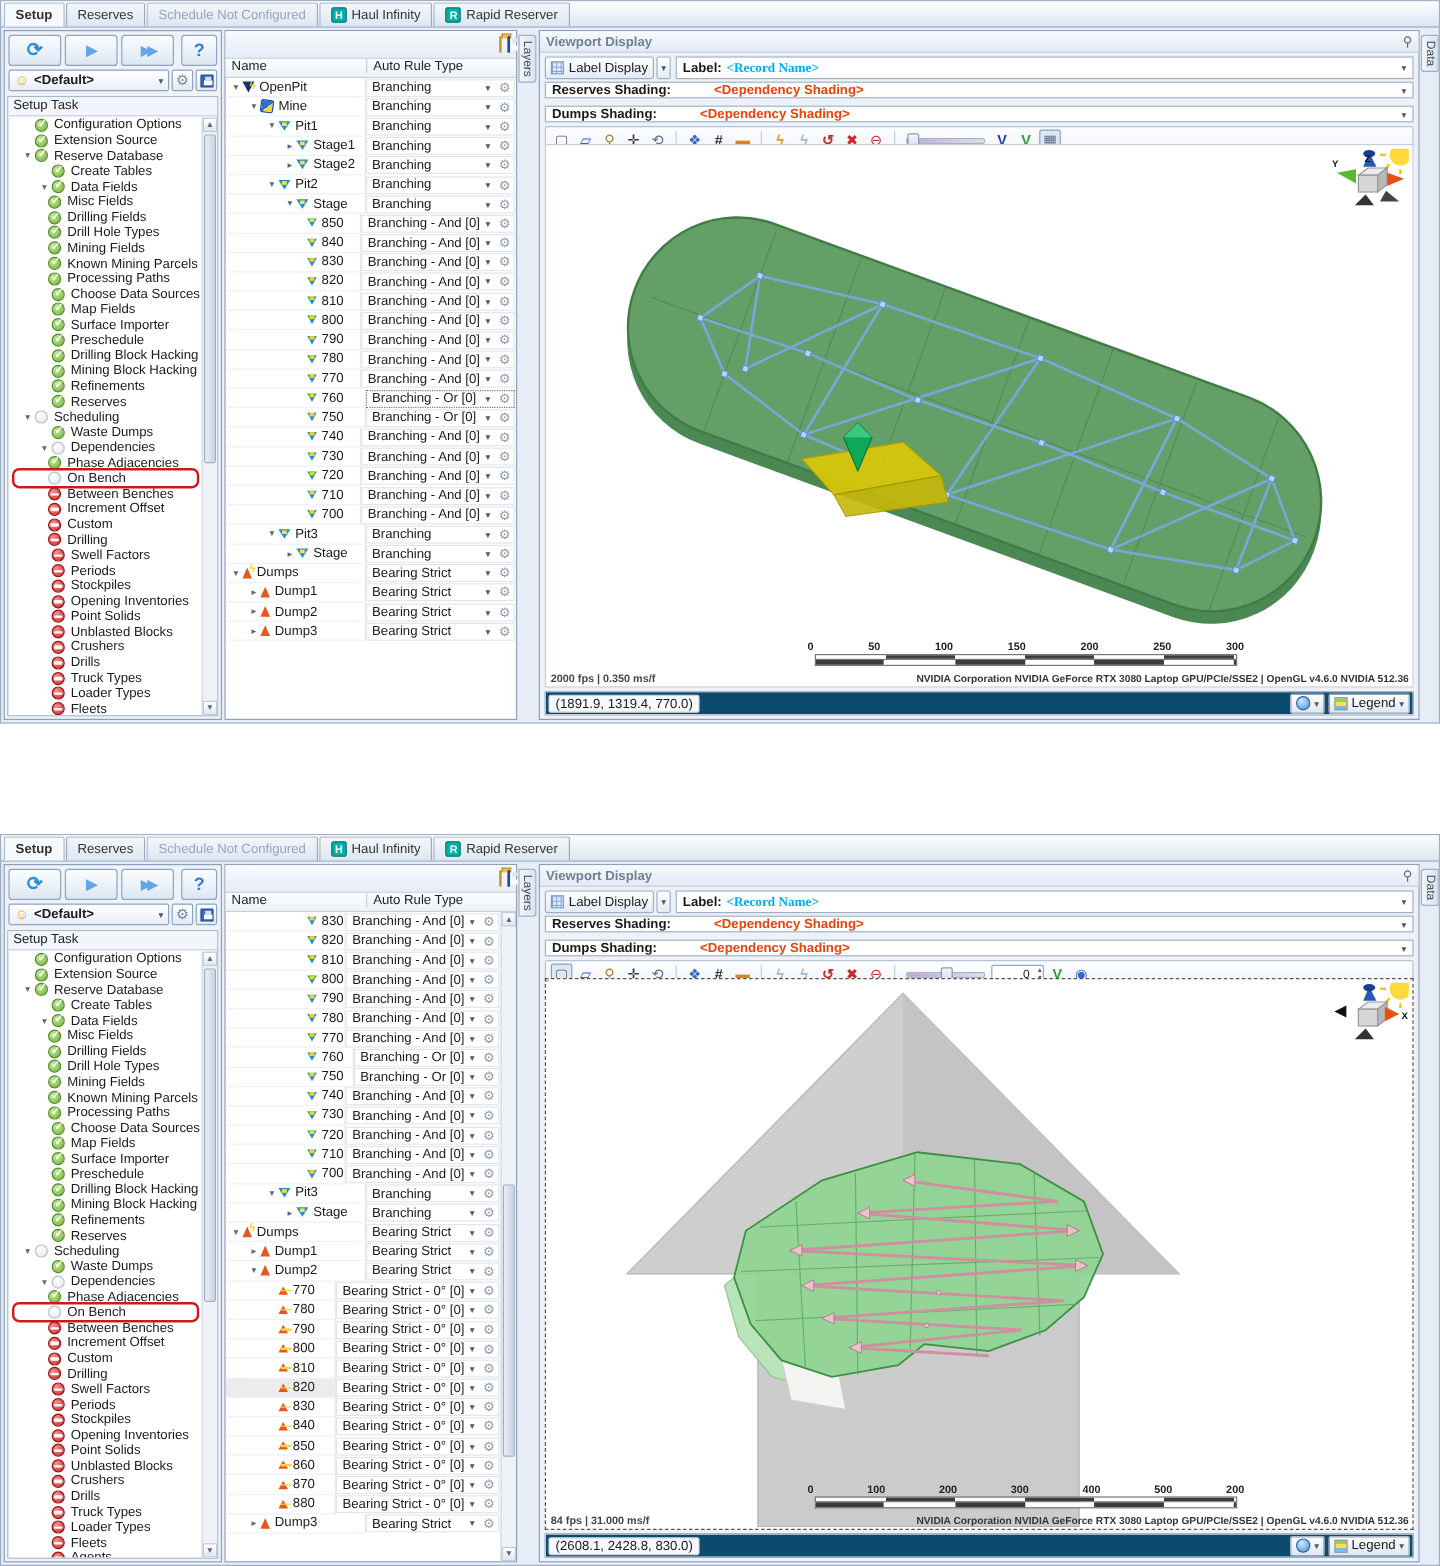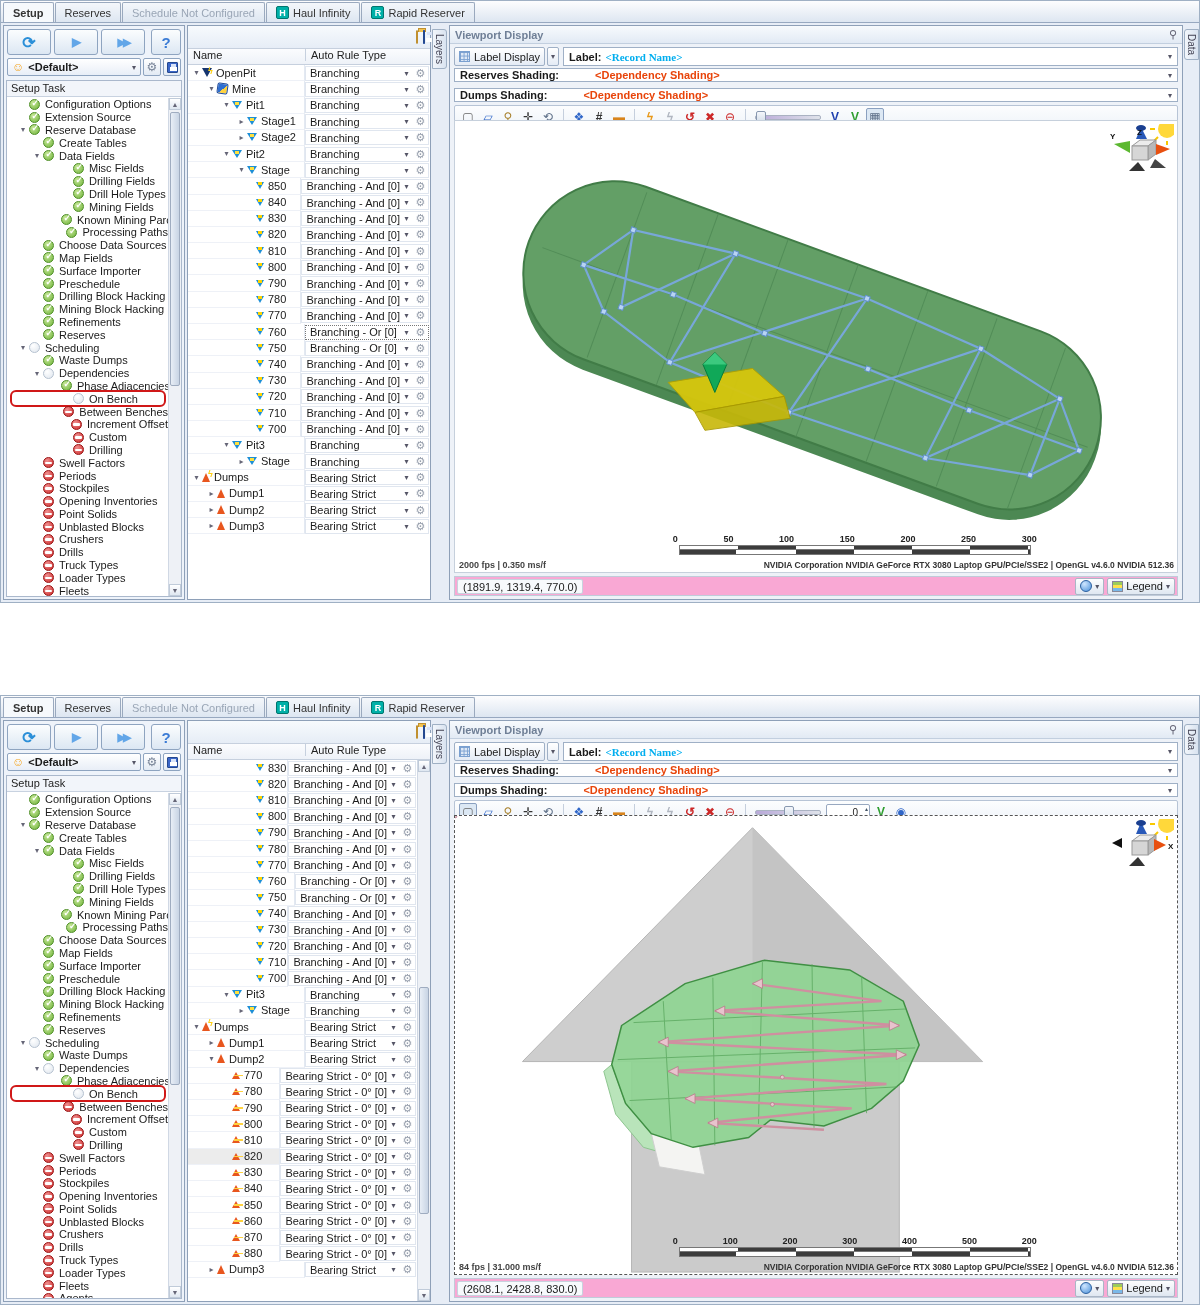--- a/index.html
+++ b/index.html
@@ -39,21 +39,21 @@
   .ddarr { color:#556; font-size:8px; }
   .sqbtn { width:18px; height:18px; border:1px solid #8ea4c0; border-radius:2px; background:linear-gradient(#fff,#e2eaf4); display:flex; align-items:center; justify-content:center; }
   .gearg { color:#7a8699; font-size:12px; }
   .disk { width:11px; height:11px; background:#3a66c8; border:1px solid #24488f; border-radius:1px; position:relative; }
   .disk::before { content:""; position:absolute; top:1px; left:3px; width:5px; height:3px; background:#d9e4f8; }
   .disk::after  { content:""; position:absolute; bottom:1px; left:2px; width:7px; height:4px; background:#fff; }
   .taskbox { position:absolute; top:54px; left:2px; right:2px; bottom:2px; border:1px solid #aab8cc; background:#fff; overflow:hidden; }
   .taskhdr { height:16px; line-height:15px; padding-left:4px; background:#f2f5fa; border-bottom:1px solid #c8d2e0; color:#222; }
   .stree { list-style:none; position:absolute; top:17px; left:0; right:13px; bottom:0; overflow:hidden; }
   .sitem { position:relative; height:12.8px; display:flex; align-items:center; white-space:nowrap; }
-  .sitem.lv1 { padding-left:10px; } .sitem.lv2 { padding-left:24px; } .sitem.lv3 { padding-left:54px; }
+  .sitem.lv1 { padding-left:10px; } .sitem.lv2 { padding-left:24px; } .sitem.lv3 { padding-left:21px; }
   .sexp { width:12px; text-align:center; color:#667; font-size:8px; }
   .sic { width:11px; height:11px; border-radius:50%; margin-right:5px; flex:none; position:relative; }
   .st-done  .sic { background:radial-gradient(circle at 35% 30%, #c8e89a, #6fb33a); border:1px solid #4e8f25; }
   .st-done  .sic::after { content:"✓"; position:absolute; top:-2px; left:1.5px; color:#fff; font-size:9px; font-weight:bold; }
   .st-open  .sic { background:radial-gradient(circle at 35% 30%, #ffffff, #dfe6ee); border:1px solid #b6c2d0; }
   .st-block .sic { background:radial-gradient(circle at 35% 30%, #f09090, #cc2a2a); border:1px solid #991111; }
   .st-block .sic::after { content:""; position:absolute; top:3.5px; left:1px; width:7px; height:2.5px; background:#fff; border-radius:1px; }
   .sitem.hl::after { content:""; position:absolute; left:3px; right:2px; top:-2px; bottom:-2px; border:2px solid #d01818; border-radius:6px; pointer-events:none; }
   .sscroll { position:absolute; top:17px; right:0; bottom:0; width:13px; background:#eef1f6; border-left:1px solid #d0d8e4; }
   .sscroll .arr { height:12px; text-align:center; font-size:7px; color:#667; line-height:12px; background:linear-gradient(#fff,#dfe7f1); border:1px solid #c0cbd9; }
@@ -125,21 +125,21 @@
   .canvas { position:absolute; top:94px; left:4px; right:4px; bottom:26px; background:#fff; border:1px solid #c6d0dc; overflow:hidden; }
   .canvas.marquee { border:1px dashed #555; }
   .scene { position:absolute; inset:0; width:100%; height:100%; }
   .fps { position:absolute; left:4px; bottom:2px; font-size:9px; font-weight:bold; color:#444; }
   .gpu { position:absolute; right:3px; bottom:2px; font-size:8.5px; font-weight:bold; color:#333; white-space:nowrap; }
   .gizmo { position:absolute; top:3px; right:3px; }
   .scalebar { position:absolute; left:31%; bottom:17px; width:352px; }
   .ticks { display:flex; justify-content:space-between; font-size:9px; font-weight:bold; color:#222; margin:0 -6px 1px; }
   .sbar { height:5px; border:1px solid #777; background:repeating-linear-gradient(90deg,#fff 0 58px,#3c3c3c 58px 116px); }
   .sbar.b2 { border-top:none; background-position-x:58px; }
-  .vstatus { position:absolute; left:4px; right:4px; bottom:3px; height:20px; background:#f9a8d4; border:1px solid #c0cbd9; display:flex; align-items:center; padding:0 2px; }
+  .vstatus { position:absolute; left:4px; right:4px; bottom:3px; height:20px; background:#0c4a6e; border:1px solid #c0cbd9; display:flex; align-items:center; padding:0 2px; }
   .coords { height:15px; line-height:14px; padding:0 5px; border:1px solid #c8d2de; background:#f7f9fc; border-radius:2px; }
   .vsright { margin-left:auto; display:flex; gap:3px; align-items:center; }
   .minibtn { display:flex; align-items:center; gap:3px; height:17px; padding:0 4px; border:1px solid #aab6c6; border-radius:2px; background:linear-gradient(#fdfdfe,#dfe7f1); }
   .globe { width:12px; height:12px; border-radius:50%; background:radial-gradient(circle at 35% 30%,#cfe6ff,#4a90d9); border:1px solid #2a5fa0; }
   .lgic { width:11px; height:11px; border:1px solid #889; background:linear-gradient(#9ccc5a 0 33%,#ffe24a 33% 66%,#7ab8e8 66% 100%); }
 </style>
 </head>
 <body>
 
 <div class="panel p0">

